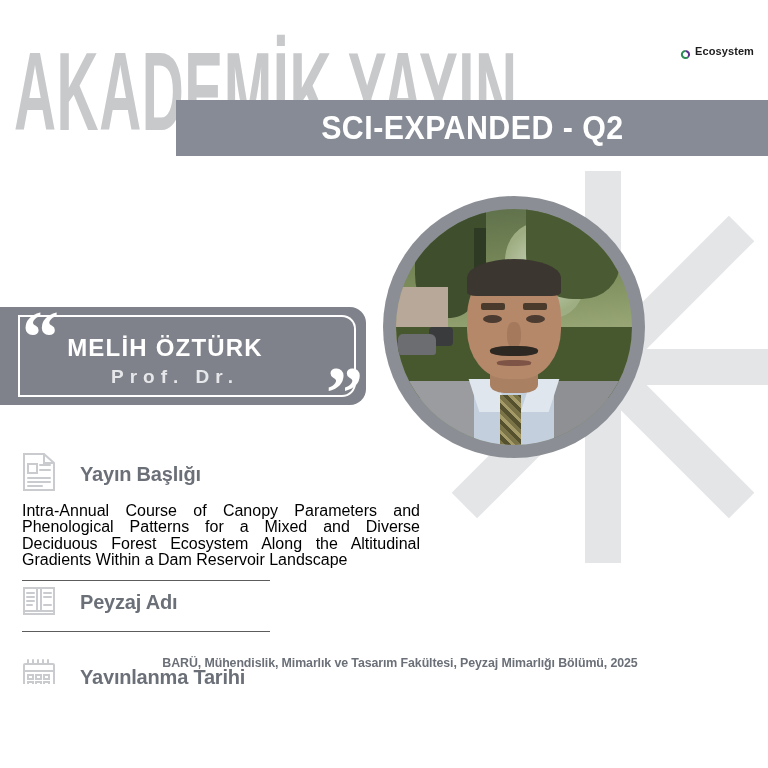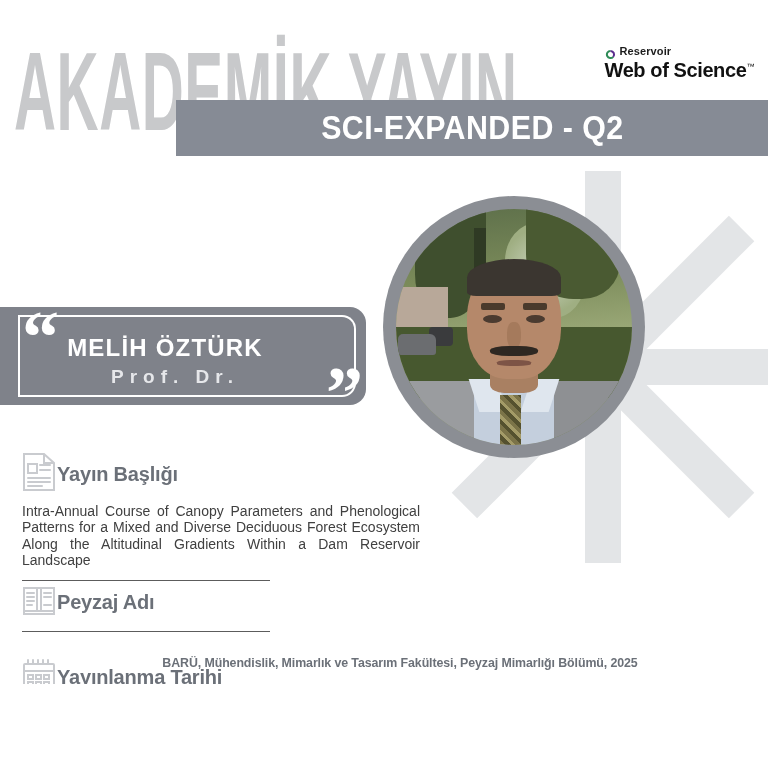--- a/index.html
+++ b/index.html
@@ -131,26 +131,26 @@
     position:absolute;left:0;top:334px;width:330px;text-align:center;
     color:#ffffff;font-weight:700;font-size:24px;letter-spacing:1.2px;
   }
   .title-text{
     position:absolute;left:0;top:366px;width:350px;text-align:center;
     color:#e6e7ea;font-weight:700;font-size:19px;letter-spacing:6px;
   }
 
   
   .section{position:absolute;left:22px;}
-  .sec-head{display:flex;align-items:center;gap:1px;}
+  .sec-head{display:flex;align-items:center;gap:24px;}
   .sec-label{
     color:#6b7078;font-weight:700;font-size:20px;letter-spacing:-0.2px;
   }
   .sec-body{
-    color:#404040;font-size:14px;line-height:16.4px;
+    color:#000000;font-size:16px;line-height:16.4px;
     text-align:justify;margin-top:7px;
   }
   .divider{height:1px;background:#5c5c5c;}
 
   .icon-doc,.icon-book,.icon-cal{flex:none;}
 
   
   .footer{
     position:absolute;left:0;bottom:14px;width:768px;text-align:center;
     color:#6b7078;font-weight:700;font-size:12.4px;letter-spacing:-0.1px;padding-left:16px;
@@ -175,23 +175,22 @@
   </div>
 
   <div class="logo">
     <div class="logo-top">
       <span class="clarivate-mark">
         <svg width="11" height="11" viewBox="0 0 24 24">
           <path d="M12 2a10 10 0 1 0 7.5 16.6l-3.3-2.9A5.6 5.6 0 1 1 12 6.4V2z" fill="#2e8b57"></path>
           <path d="M12 6.4a5.6 5.6 0 0 1 4.2 9.3l3.3 2.9A10 10 0 0 0 12 2v4.4z" fill="#5b2d8e"></path>
         </svg>
       </span>
-      <span class="logo-brand">Reservoir</span>
+      <span class="logo-brand">Ecosystem</span>
     </div>
-    <div class="logo-main"><span>Web of Science</span><span class="logo-tm">™</span></div>
   </div>
 
   <div class="banner">
     <span class="banner-text">SCI-EXPANDED - Q2</span>
   </div>
 
   <div class="portrait-ring"></div>
   <div class="portrait">
     <div class="photo-bg"></div>
     <div class="ph-sky"></div>

